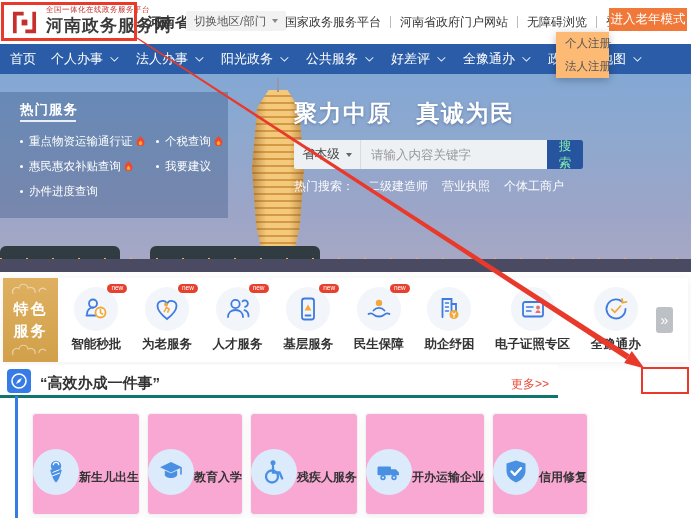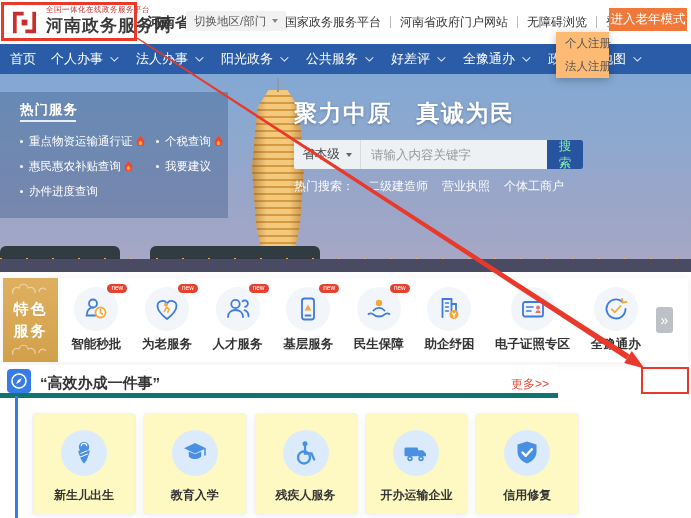--- a/index.html
+++ b/index.html
@@ -89,30 +89,30 @@
   .feat-circle{position:relative;width:44px;height:44px;border-radius:50%;background:#F2F5F9;
     display:flex;align-items:center;justify-content:center;}
   .badge{position:absolute;top:-3px;right:-9px;background:#E6402E;color:#fff;font-size:6.5px;
     padding:1px 4px 1.5px;border-radius:6px;line-height:1;}
   .feat-label{margin-top:5px;font-size:12.5px;font-weight:bold;color:#333;white-space:nowrap;}
   .next-btn{position:absolute;right:15px;top:29px;width:17px;height:26px;border-radius:3px;
     background:rgba(145,150,158,.6);color:#fff;font-size:14px;display:flex;align-items:center;
     justify-content:center;cursor:pointer;z-index:5;}
   
   .sec-hdr{position:absolute;left:0;top:365px;width:558px;height:33px;background:#fff;
-    border-bottom:5px solid #0f766e;box-sizing:border-box;}
+    border-bottom:3px solid #0f766e;box-sizing:border-box;}
   .sec-icon{position:absolute;left:7px;top:4px;width:24px;height:24px;border-radius:4px;background:#377BE6;
     display:flex;align-items:center;justify-content:center;}
   .sec-title{position:absolute;left:40px;top:9px;font-size:15px;font-weight:bold;color:#333;}
   .more-link{position:absolute;right:9px;top:11px;font-size:12px;color:#E84B3A;cursor:pointer;}
   .vline{position:absolute;left:15px;top:396px;width:2.5px;height:122px;background:#377BE6;}
   .cards{position:absolute;left:32px;top:413px;width:658px;display:grid;
     grid-template-columns:repeat(6,1fr);gap:7px;}
-  .card{background:#fef9c3;border:1px solid #F1F2F4;border-radius:4px;box-shadow:0 3px 10px rgba(0,0,0,.05);
-    height:102px;box-sizing:border-box;display:flex;flex-direction:column;align-items:center;
+  .card{background:#f9a8d4;border:1px solid #F1F2F4;border-radius:4px;box-shadow:0 3px 10px rgba(0,0,0,.05);
+    height:102px;box-sizing:border-box;display:flex;flex-direction:row;align-items:center;
     padding-top:16px;cursor:pointer;}
   .card-circle{width:46px;height:46px;border-radius:50%;background:#DCEBFC;display:flex;
     align-items:center;justify-content:center;}
   .card-label{margin-top:11px;font-size:12px;font-weight:bold;color:#333;white-space:nowrap;}
   
   .anno{pointer-events:none;z-index:50;}
   .logo-box{position:absolute;left:1px;top:2px;width:136px;height:39px;border:3px solid #E8392B;box-sizing:border-box;}
   .more-box{position:absolute;left:641px;top:367px;width:48px;height:27px;border:2px solid #E8392B;box-sizing:border-box;}
   .arrow-svg{position:absolute;left:0;top:0;width:691px;height:518px;}
 </style>

